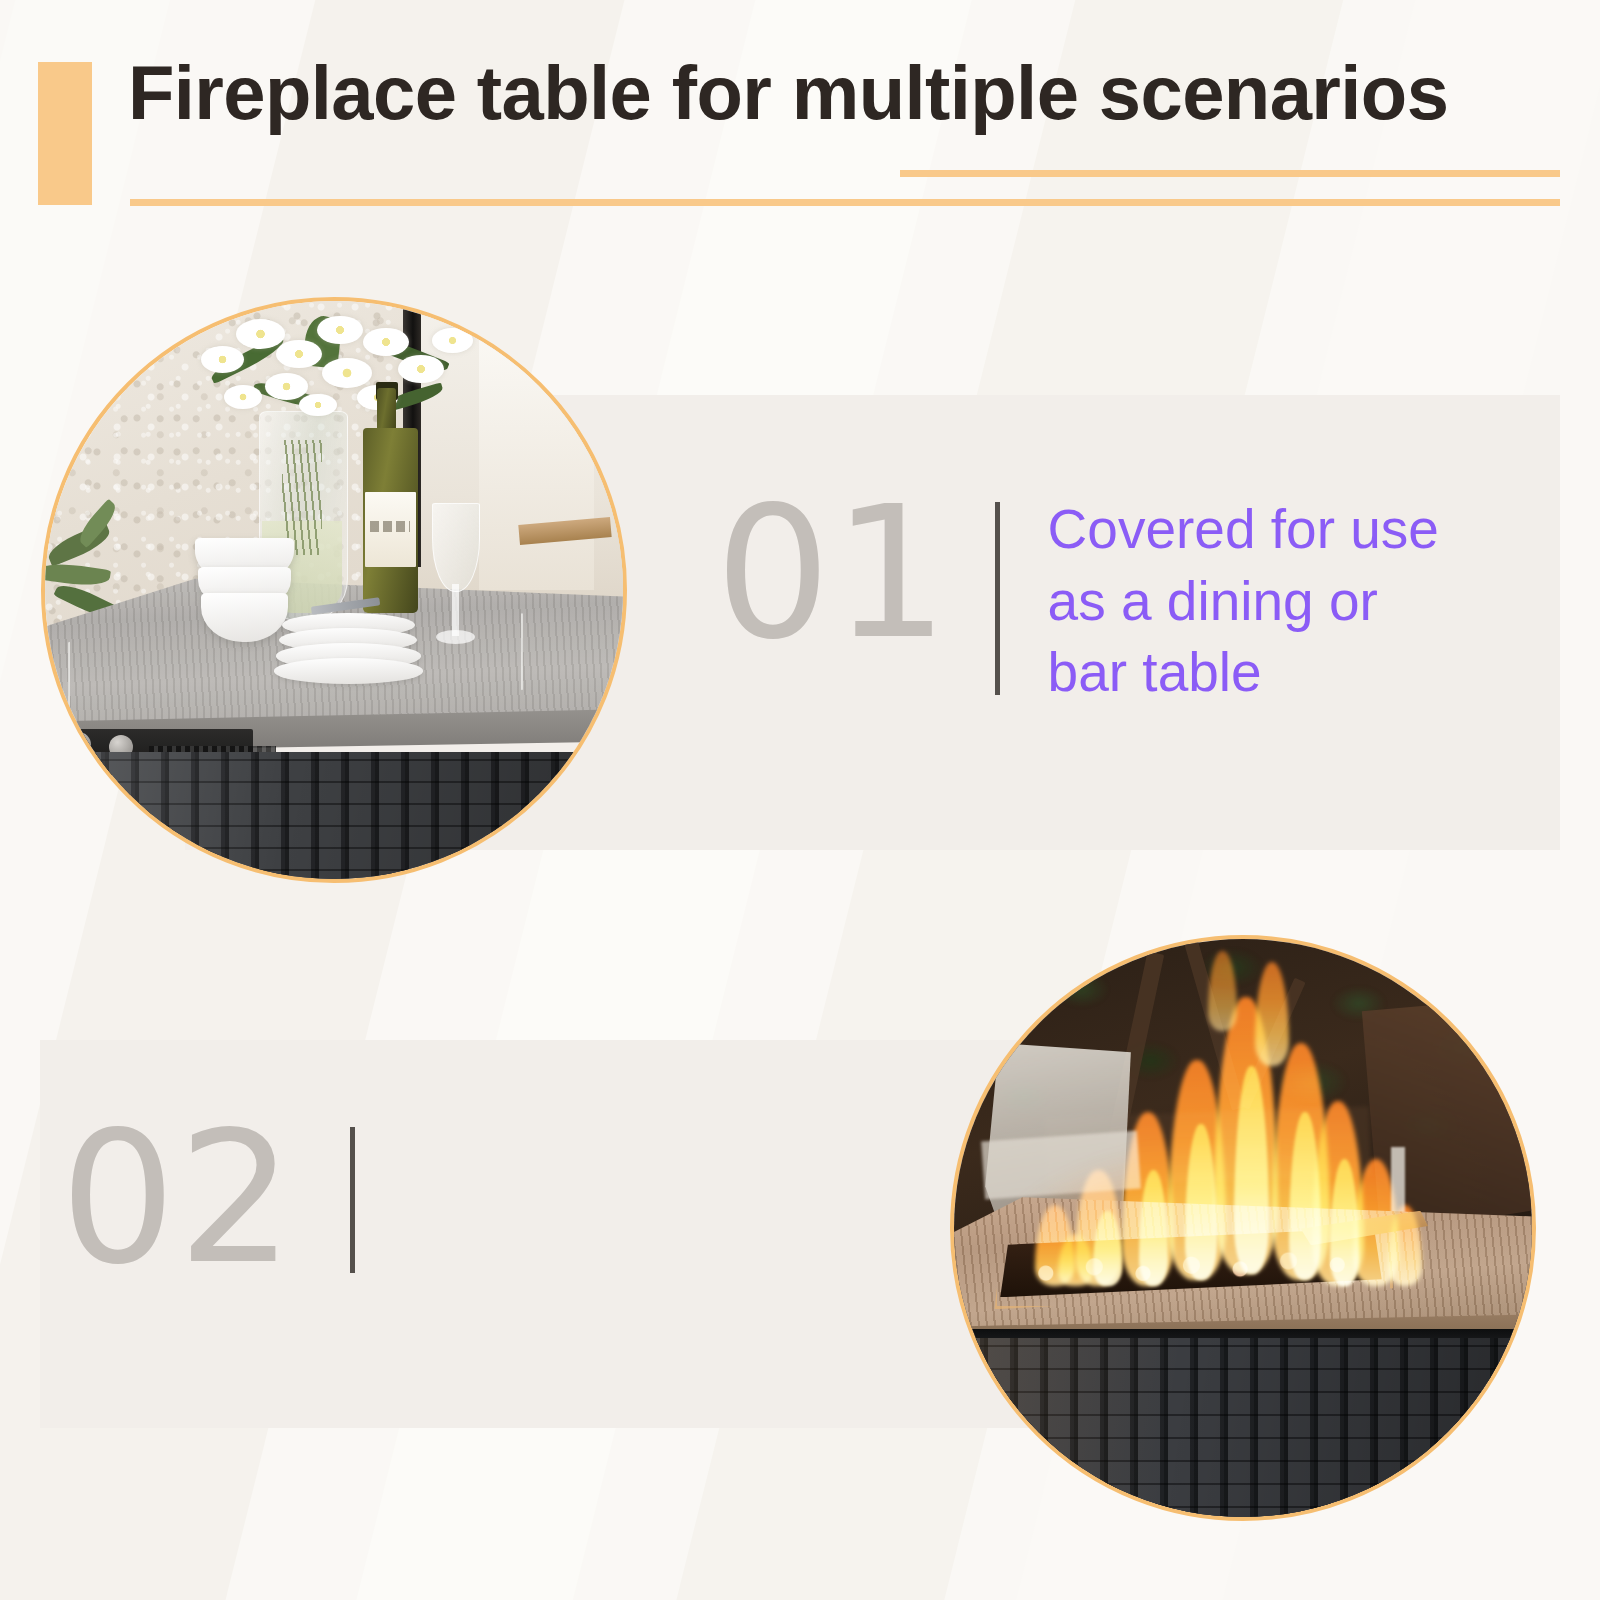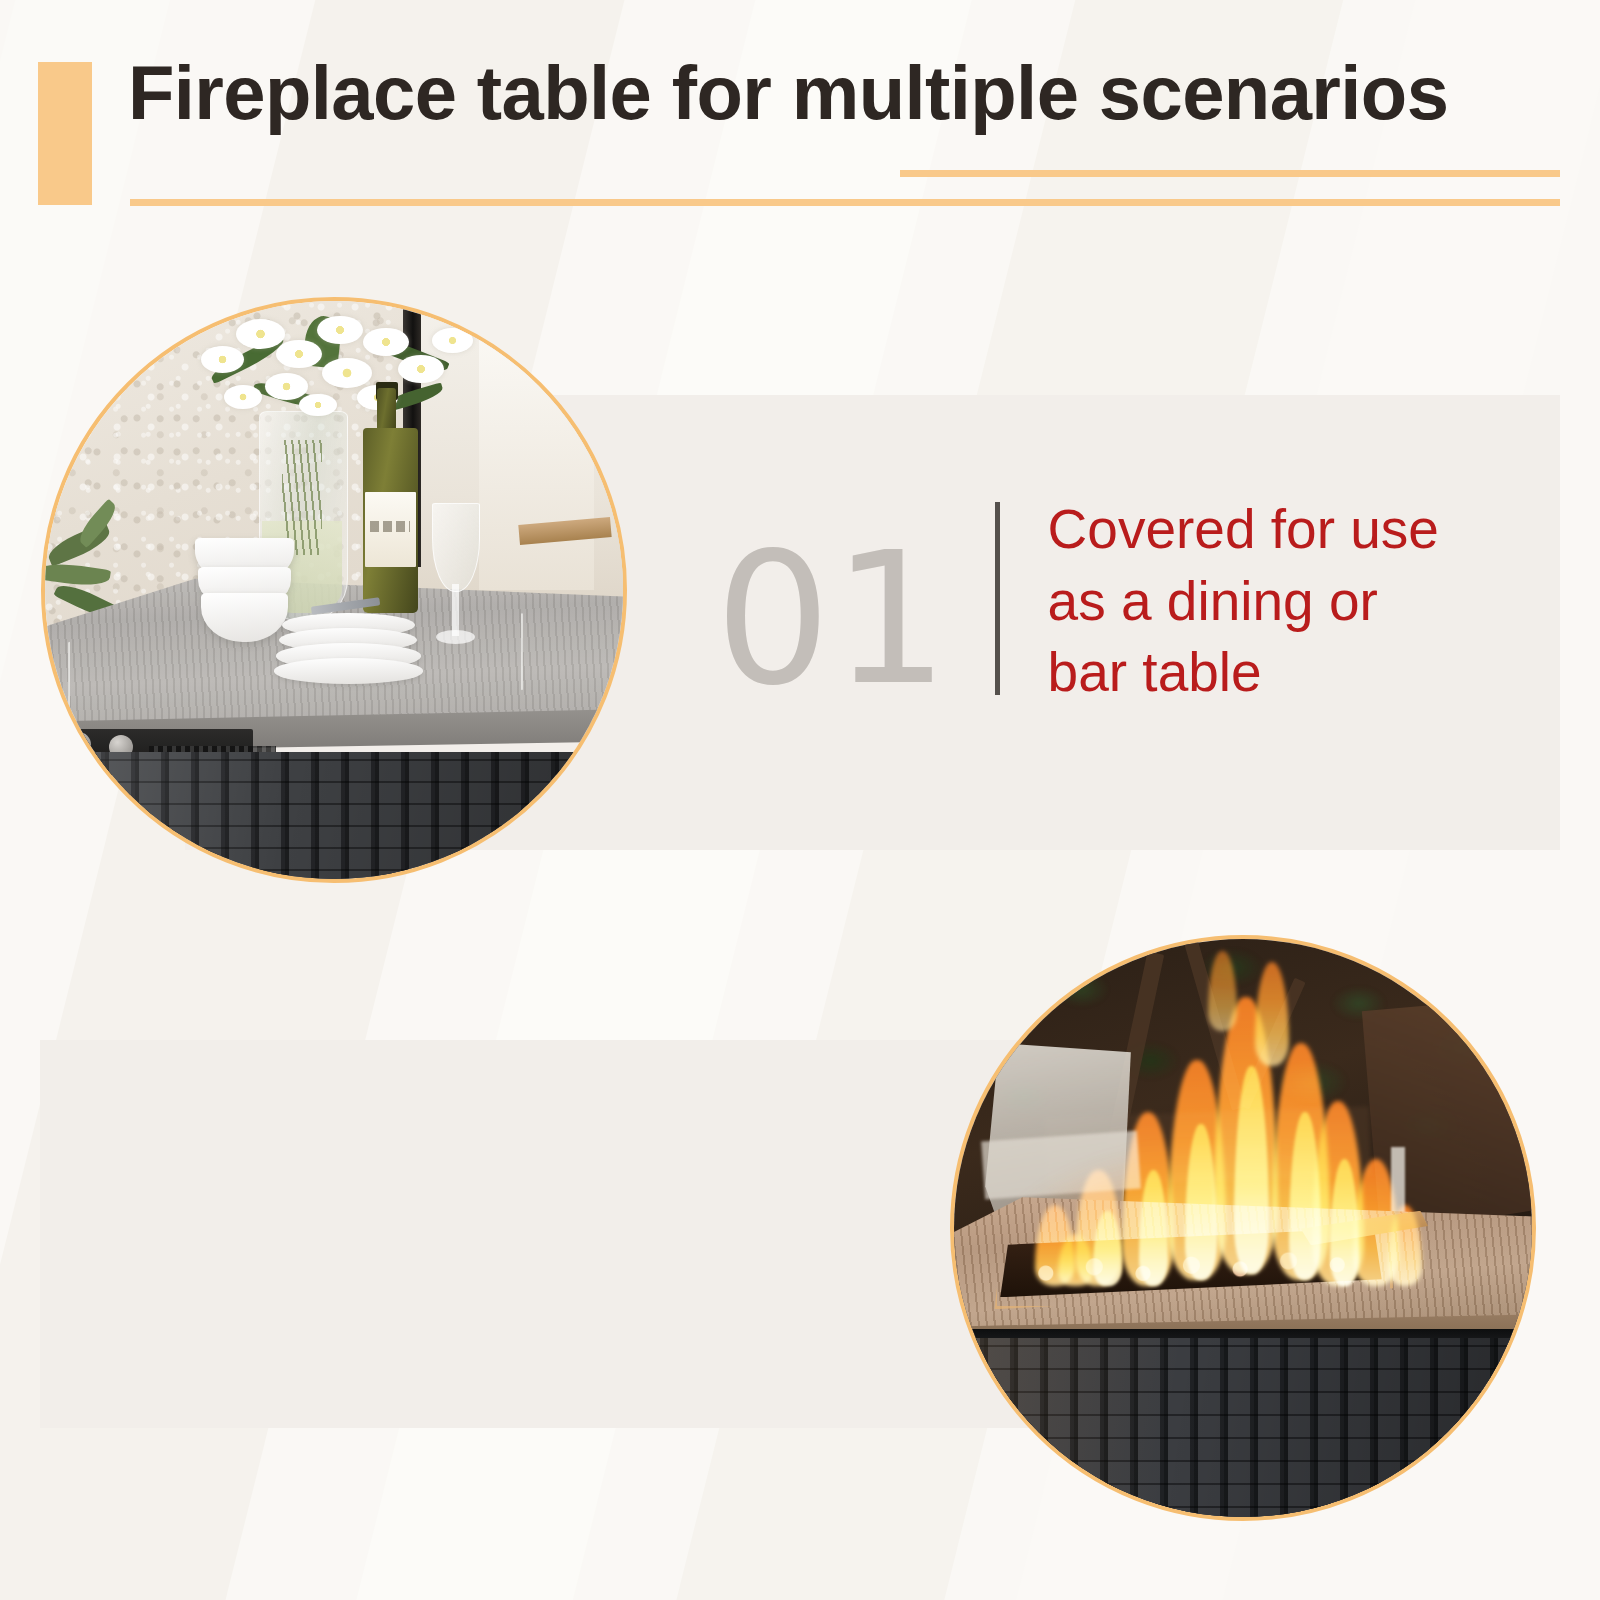--- a/index.html
+++ b/index.html
@@ -47,41 +47,41 @@
     position:absolute;border-radius:50%;
     border:4px solid #F6BE71;
     overflow:hidden;z-index:4;
     box-sizing:border-box;
   }
   #photo-dining{left:41px;top:297px;width:586px;height:586px;}
   #photo-fire{left:950px;top:935px;width:586px;height:586px;}
   .photo-inner{position:absolute;inset:0;overflow:hidden;}
 
   
-  .feature-row{position:absolute;display:flex;align-items:flex-end;z-index:6;}
+  .feature-row{position:absolute;display:flex;align-items:flex-start;z-index:6;}
   #feature-01{left:715px;top:480px;}
   #feature-02{left:60px;top:1105px;}
 
   .feature-number{
     font-size:182px;line-height:0.98;color:#C3BEB9;
     font-weight:normal;letter-spacing:2px;
     font-family:"DejaVu Sans","Liberation Sans",sans-serif;
   }
   #feature-01 .feature-number{margin-top:4px;}
   #feature-02 .feature-number{margin-top:4px;}
 
   .feature-divider{
     width:5px;background:#55504C;align-self:stretch;
     margin:22px 0 14px 0;
   }
   #feature-01 .feature-divider{margin-left:44px;margin-right:48px;}
   #feature-02 .feature-divider{margin-left:54px;margin-right:52px;}
 
   .feature-text{
-    font-size:55px;line-height:1.30;color:#b91c1c;
+    font-size:55px;line-height:1.30;color:#8b5cf6;
     font-weight:normal;padding-top:14px;white-space:pre-line;
     font-family:"Liberation Sans","DejaVu Sans",sans-serif;
   }
 
   
   .d-wall{position:absolute;left:0;top:0;width:100%;height:56%;
     background:linear-gradient(160deg,#EFEAE2 0%,#E6DFD4 45%,#DED5C8 100%);}
   .d-wall-tex{position:absolute;left:0;top:0;width:64%;height:56%;
     background:
       radial-gradient(circle at 12% 20%,rgba(255,255,255,.6) 0 3px,transparent 4px),
@@ -368,20 +368,21 @@
 
 <div class="feature-row" id="feature-01">
   <div class="feature-number">01</div>
   <div class="feature-divider"></div>
   <div class="feature-text">Covered for use
 as a dining or
 bar table</div>
 </div>
 
 <div class="feature-row" id="feature-02">
+  <div class="feature-number">02</div>
   <div class="feature-divider"></div>
 </div>
 
 <div class="photo-circle" id="photo-fire">
   <div class="photo-inner">
     <div class="f-bg"></div>
     <div class="f-foliage"></div>
     <div class="f-branch" style="left:30%;top:2%;width:3%;height:34%;transform:rotate(12deg);"></div>
     <div class="f-branch" style="left:44%;top:0%;width:2.4%;height:30%;transform:rotate(-16deg);"></div>
     <div class="f-branch" style="left:54%;top:6%;width:2%;height:24%;transform:rotate(24deg);"></div>

